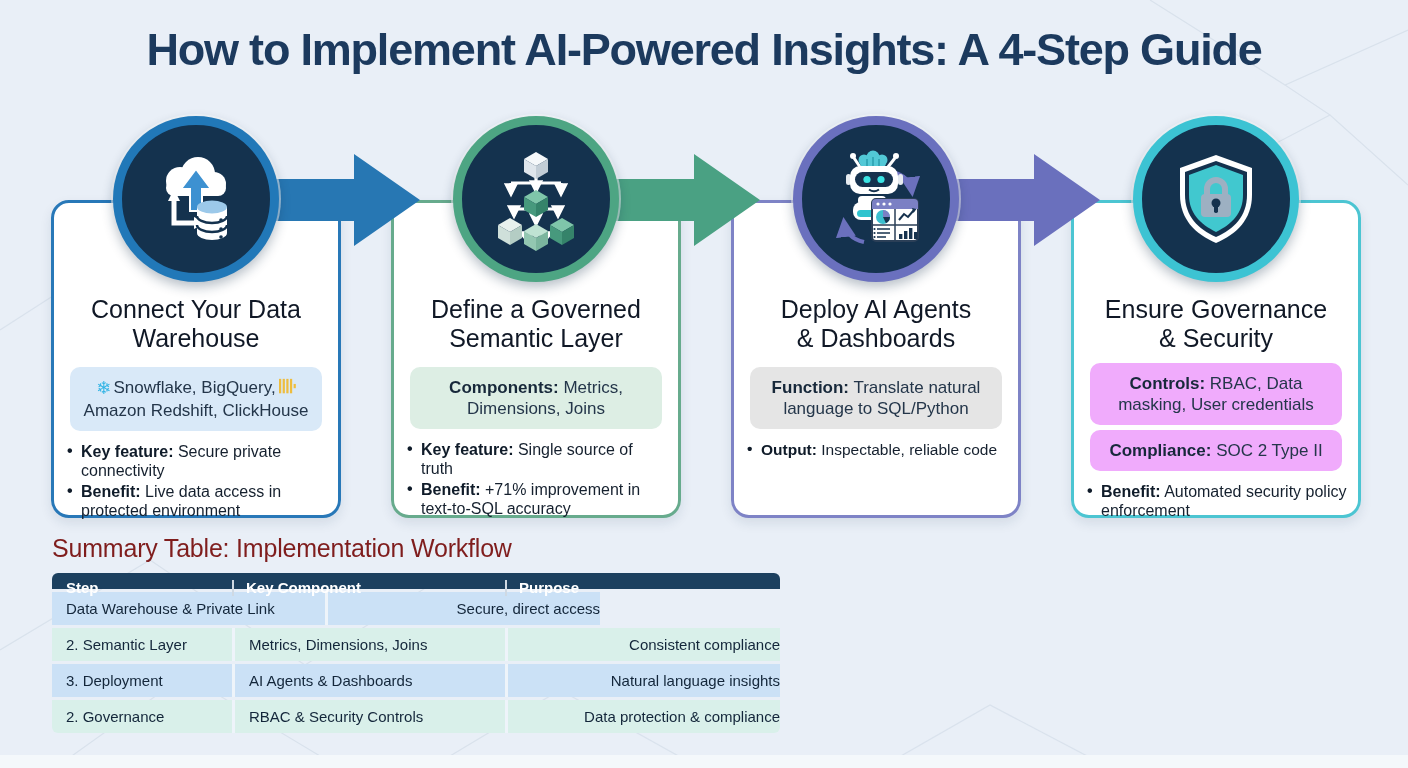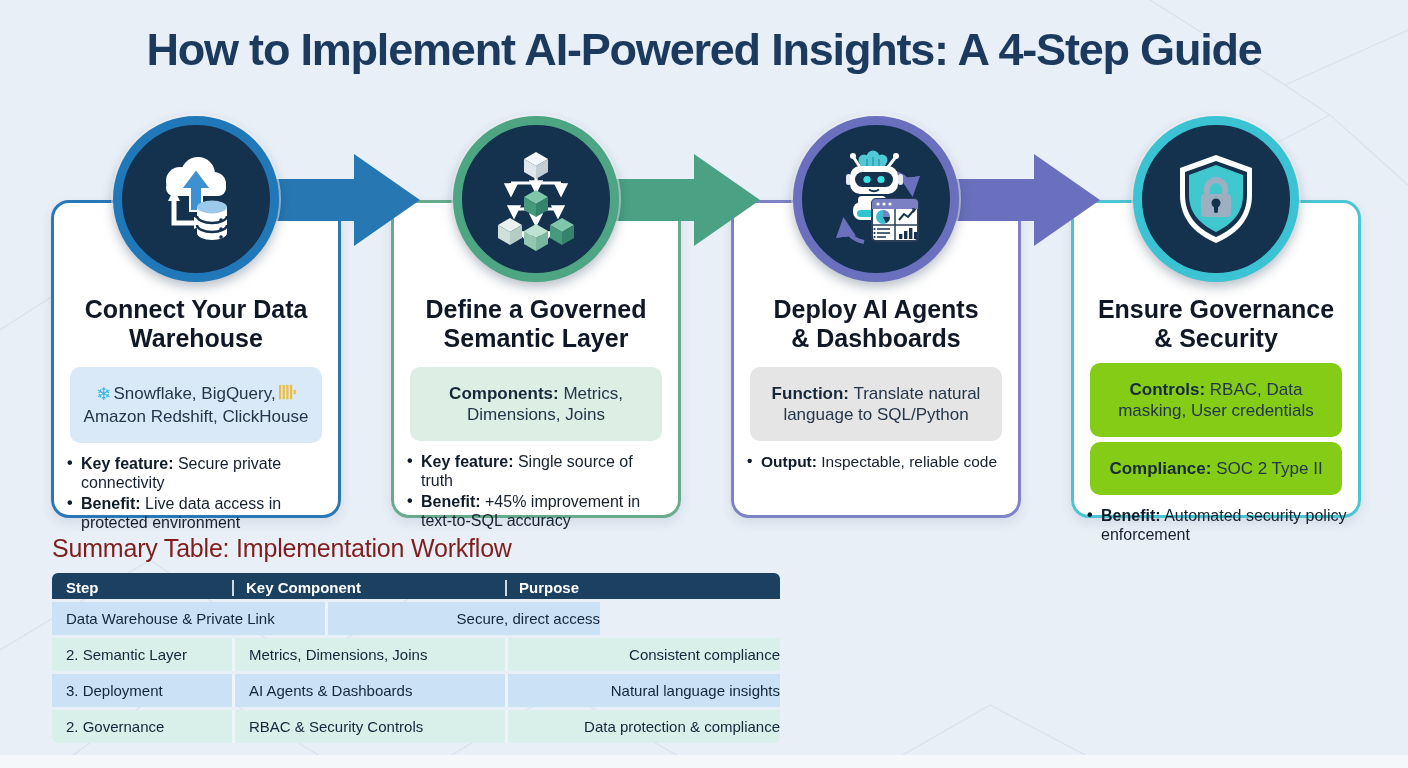--- a/index.html
+++ b/index.html
@@ -11,28 +11,28 @@
   .page-title{position:absolute;top:24px;left:0;width:100%;margin:0;text-align:center;z-index:2;
     font-size:45px;font-weight:700;letter-spacing:-1.2px;color:#1c3a5e;}
 
   
   .card{position:absolute;top:200px;width:290px;height:318px;background:#ffffff;border-radius:18px;
         box-sizing:border-box;box-shadow:0 5px 12px rgba(20,50,80,.10);z-index:1;padding-top:92px;}
   .card-1{left:51px;border:3px solid #2878b8;}
   .card-2{left:391px;border:3px solid #67ab8d;}
   .card-3{left:731px;border:3px solid #7e83c6;}
   .card-4{left:1071px;border:3px solid #4cc5d2;}
-  .card h2{margin:0 8px;text-align:center;font-size:25px;line-height:1.16;color:#101826;font-weight:700;}
-  .badge{margin:14px 16px 0;border-radius:10px;padding:16px 6px;text-align:center;
+  .card h2{margin:0 8px;text-align:center;font-size:25px;line-height:1.16;color:#101826;font-weight:400;}
+  .badge{margin:14px 16px 0;border-radius:10px;padding:10px 6px;text-align:center;
          font-size:17px;line-height:1.24;color:#24364a;}
   .badge .bl{font-weight:700;color:#17283a;}
   .badge-blue{background:#d9e9f8;}
   .badge-green{background:#ddeee4;}
   .badge-purple{background:#e5e5e5;}
-  .badge-cyan{background:#84cc16;margin-top:10px;}
+  .badge-cyan{background:#f0abfc;margin-top:10px;}
   .badge-cyan + .badge-cyan{margin-top:5px;}
   .card ul{margin:12px 10px 0 12px;padding:0;list-style:none;font-size:16px;line-height:1.18;color:#15202e;}
   .card-3 ul{font-size:15.5px;line-height:1.15;}
   .card li{position:relative;padding-left:15px;margin-top:2px;}
   .card li::before{content:"\2022";position:absolute;left:1px;top:-1px;font-weight:700;color:#0f1b29;}
   .card li b{color:#0f1b29;}
 
   
   .circle{position:absolute;top:116px;width:148px;height:148px;border-radius:50%;background:#14324e;
           display:flex;align-items:center;justify-content:center;z-index:3;
@@ -46,21 +46,21 @@
   .fa-1{left:276px;} .fa-2{left:616px;} .fa-3{left:956px;}
 
   
   .sf{color:#35b5e5;font-size:18px;vertical-align:-1px;padding-right:2px;}
   .chi{display:inline-block;vertical-align:-2px;padding-left:3px;}
 
   
   .summary{position:absolute;left:52px;top:534px;z-index:1;}
   .summary h3{margin:0 0 10px;font-size:25px;font-weight:400;color:#7f1d1d;letter-spacing:-0.2px;}
   .tbl{width:728px;}
-  .thead{position:relative;display:flex;height:26px;background:#1c405f;border-radius:6px 6px 0 0;
+  .thead{position:relative;display:flex;height:16px;background:#1c405f;border-radius:6px 6px 0 0;
          color:#ffffff;font-size:15px;font-weight:700;line-height:30px;}
   .th{box-sizing:border-box;padding-left:14px;}
   .th1{width:180px;} .th2{width:273px;} .th3{width:275px;}
   .hsep{position:absolute;top:7px;width:2px;height:16px;background:#cfd9e3;}
   .hsep-1{left:180px;} .hsep-2{left:453px;}
   .trow{display:flex;height:33px;margin-top:3px;font-size:15px;line-height:33px;color:#13263a;}
   .td{box-sizing:border-box;padding-left:14px;}
   .td1{width:180px;} .td2{width:273px;} .td3{width:275px;text-align:right;}
   .td + .td{border-left:3px solid #eef4fa;}
   .row-a .td{background:#cbe1f6;}
@@ -250,21 +250,21 @@
     </ul>
   </section>
 
   <section class="card card-2">
     <h2><span>Define a Governed</span><br><span>Semantic Layer</span></h2>
     <div class="badge badge-green">
       <span class="bl">Components:</span> <span>Metrics, Dimensions, Joins</span>
     </div>
     <ul>
       <li><b>Key feature:</b> <span>Single source of truth</span></li>
-      <li><b>Benefit:</b> <span>+45% improvement in text-to-SQL accuracy</span></li>
+      <li><b>Benefit:</b> <span>+71% improvement in text-to-SQL accuracy</span></li>
     </ul>
   </section>
 
   <section class="card card-3">
     <h2><span>Deploy AI Agents</span><br><span>&amp; Dashboards</span></h2>
     <div class="badge badge-purple">
       <span class="bl">Function:</span> <span>Translate natural language to SQL/Python</span>
     </div>
     <ul>
       <li><b>Output:</b> <span>Inspectable, reliable code</span></li>

